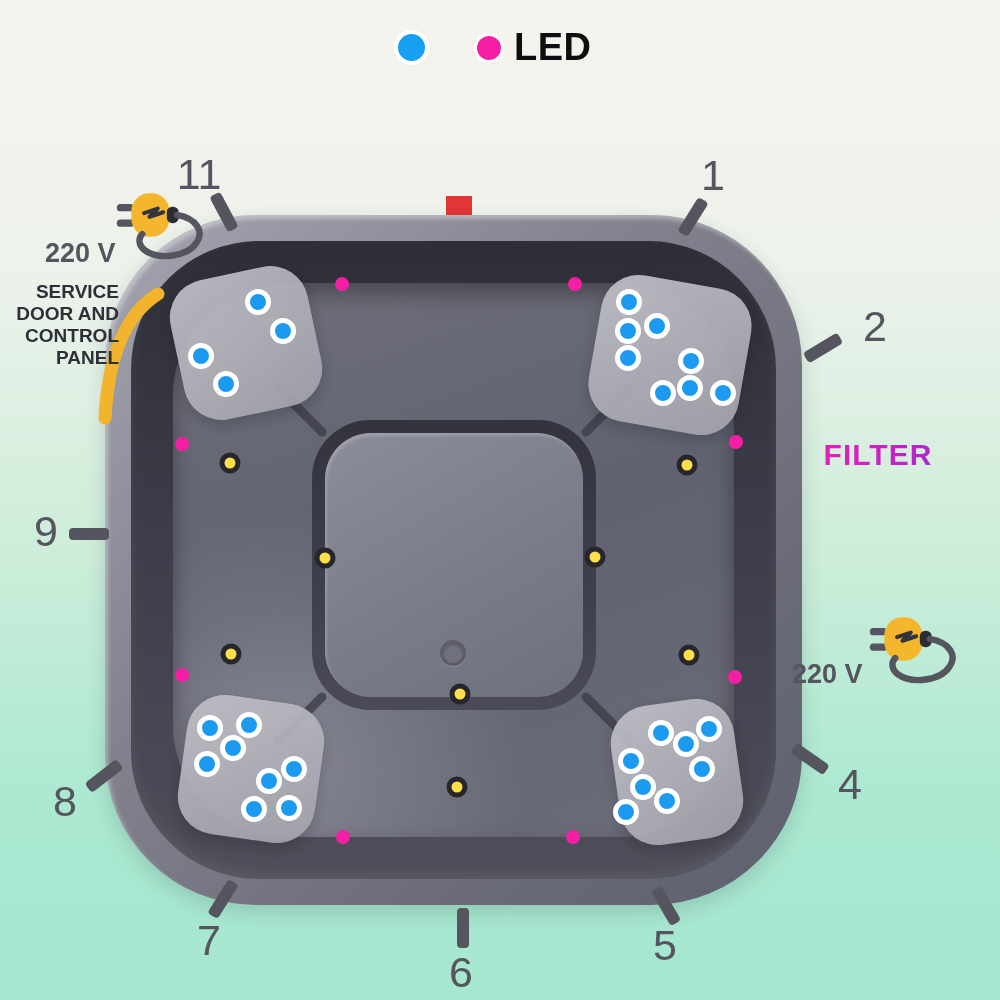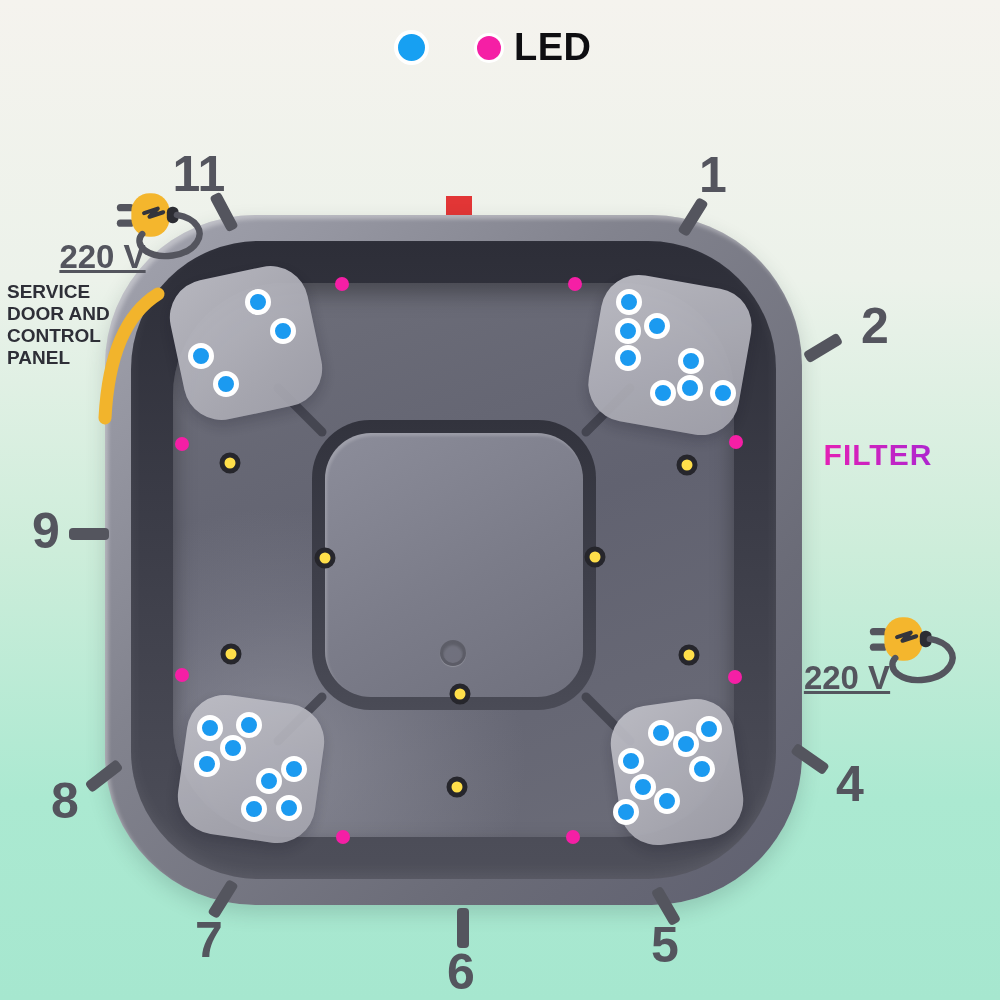--- a/index.html
+++ b/index.html
@@ -47,27 +47,27 @@
   .seat-tl{left:176px;top:272px;width:140px;height:142px;transform:rotate(-12deg);}
   .seat-tr{left:594px;top:281px;width:152px;height:148px;transform:rotate(10deg);}
   .seat-bl{left:182px;top:699px;width:138px;height:140px;transform:rotate(8deg);}
   .seat-br{left:615px;top:702px;width:124px;height:140px;transform:rotate(-8deg);}
   
   .jet{position:absolute;border-radius:50%;transform:translate(-50%,-50%);box-sizing:content-box;}
   .jet.hydro{width:16px;height:16px;background:#1b9af0;border:5px solid #ffffff;}
   .jet.air{width:11px;height:11px;background:#ffdf4a;border:5px solid #26262c;}
   .jet.led{width:14px;height:14px;background:#f51fa5;}
   
-  .pos-num{position:absolute;transform:translate(-50%,-50%);font-size:50px;font-weight:700;color:#54555e;}
+  .pos-num{position:absolute;transform:translate(-50%,-50%);font-size:43px;font-weight:400;color:#54555e;}
   .pos-tick{position:absolute;width:40px;height:12px;border-radius:4px;background:#54555e;}
   
-  .v220{position:absolute;font-size:33px;font-weight:800;color:#54555e;text-align:center;text-decoration:underline;}
+  .v220{position:absolute;font-size:27px;font-weight:800;color:#54555e;text-align:left;}
   .v220-left{left:45px;top:238px;width:115px;}
   .v220-right{left:792px;top:659px;width:110px;}
-  .service-label{position:absolute;left:7px;top:281px;width:112px;text-align:left;
+  .service-label{position:absolute;left:7px;top:281px;width:112px;text-align:right;
     font-size:19px;font-weight:800;line-height:22px;color:#2e2f37;white-space:pre-line;}
   .premium{position:absolute;left:797px;top:438px;width:162px;text-align:center;
     font-size:30px;font-weight:900;letter-spacing:1px;color:#cb24c0;}
   @supports ((-webkit-background-clip: text) or (background-clip: text)){
     .premium{background:linear-gradient(90deg,#f01fae 0%,#a127d6 100%);
       -webkit-background-clip:text;background-clip:text;color:transparent;}
   }
   .filter-box{position:absolute;left:792px;top:470px;width:168px;height:148px;border-radius:9px;
     background:linear-gradient(195deg,#cecece 4%,#8d8d8d 45%,#474747 92%);
     box-shadow:0 6px 14px rgba(30,40,40,.25);

